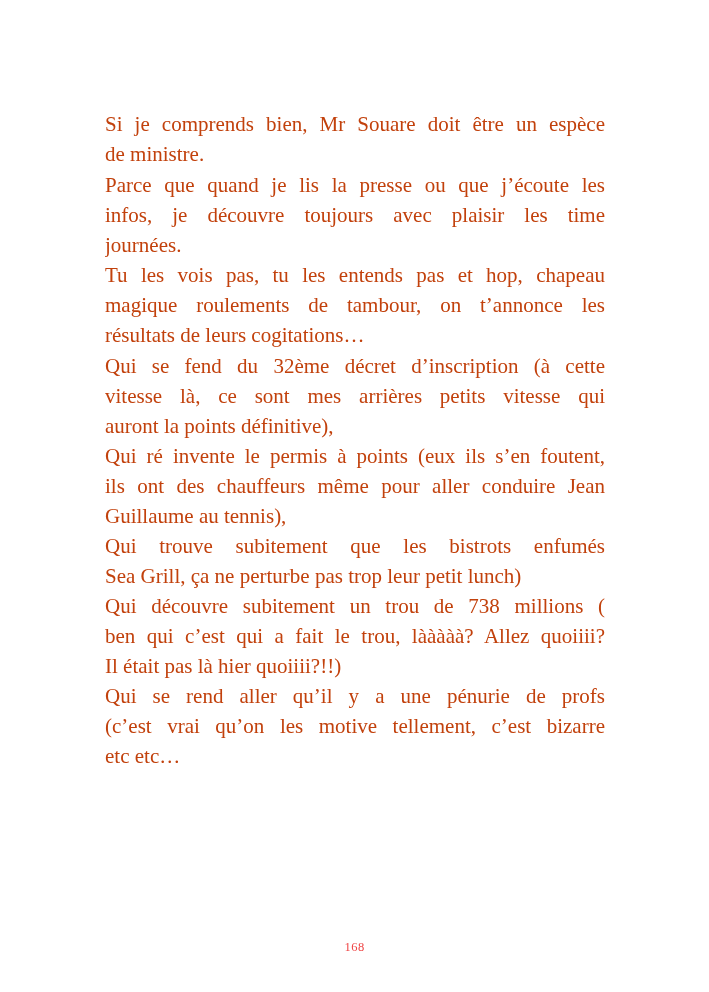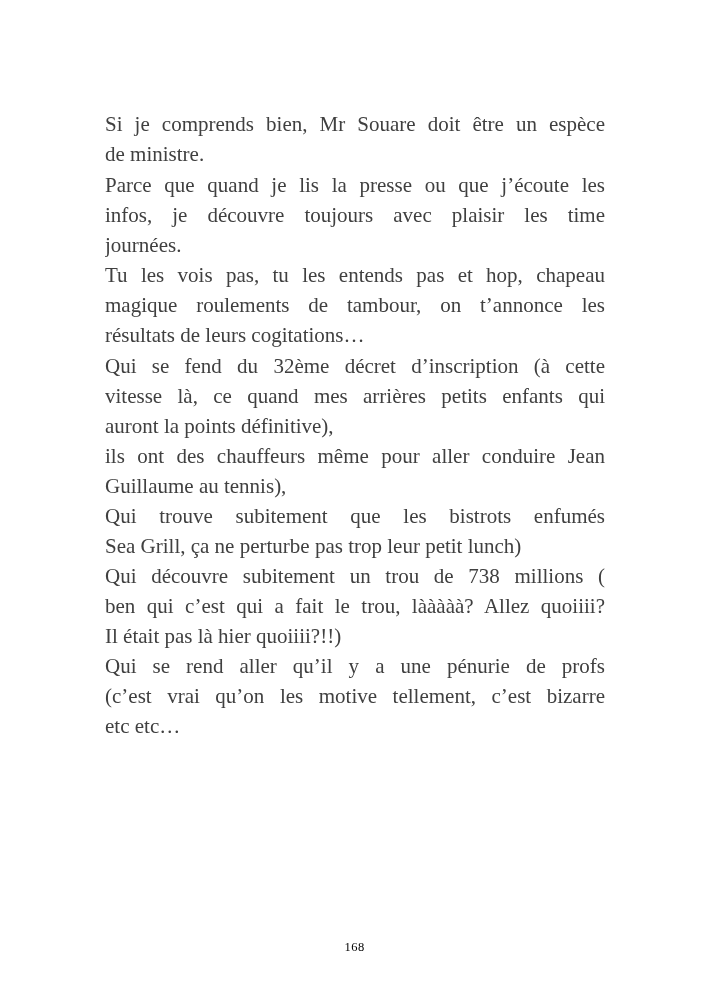--- a/index.html
+++ b/index.html
@@ -51,55 +51,56 @@
     font-size: 12.5px;
     line-height: 14px;
     color: #555555;
     letter-spacing: 0.5px;
   }
 </style>
 </head>
 <body>
 
 <div class="page" style="background: rgb(255, 255, 255);">
-  <main class="text-block" id="text-block" style="color: #404040;">
+  <main class="text-block" id="text-block" style="color: #c2410c;">
       <div class="para">
         <div class="line">Si je comprends bien, Mr Souare doit être un espèce</div>
         <div class="line last">de ministre.</div>
       </div>
       <div class="para gap">
         <div class="line">Parce que quand je lis la presse ou que j’écoute les</div>
         <div class="line">infos, je découvre toujours avec plaisir les time</div>
         <div class="line last">journées.</div>
       </div>
       <div class="para">
         <div class="line">Tu les vois pas, tu les entends pas et hop, chapeau</div>
         <div class="line">magique roulements de tambour, on t’annonce les</div>
         <div class="line last">résultats de leurs cogitations…</div>
       </div>
       <div class="para gap">
         <div class="line">Qui se fend du 32ème décret d’inscription (à cette</div>
-        <div class="line">vitesse là, ce quand mes arrières petits enfants qui</div>
+        <div class="line">vitesse là, ce sont mes arrières petits vitesse qui</div>
         <div class="line last">auront la points définitive),</div>
       </div>
       <div class="para">
+        <div class="line">Qui ré invente le permis à points (eux ils s’en foutent,</div>
         <div class="line">ils ont des chauffeurs même pour aller conduire Jean</div>
         <div class="line last">Guillaume au tennis),</div>
       </div>
       <div class="para">
         <div class="line">Qui trouve subitement que les bistrots enfumés</div>
         <div class="line last">Sea Grill, ça ne perturbe pas trop leur petit lunch)</div>
       </div>
       <div class="para">
         <div class="line">Qui découvre subitement un trou de 738 millions (</div>
         <div class="line">ben qui c’est qui a fait le trou, lààààà? Allez quoiiii?</div>
         <div class="line last">Il était pas là hier quoiiii?!!)</div>
       </div>
       <div class="para">
         <div class="line">Qui se rend aller qu’il y a une pénurie de profs</div>
         <div class="line">(c’est vrai qu’on les motive tellement, c’est bizarre</div>
       </div>
       <div class="para">
         <div class="line last">etc etc…</div>
       </div>
     </main>
-  <footer class="page-number" style="color: #000000;">168</footer>
+  <footer class="page-number" style="color: #ef4444;">168</footer>
 </div>
 
 </body></html>

